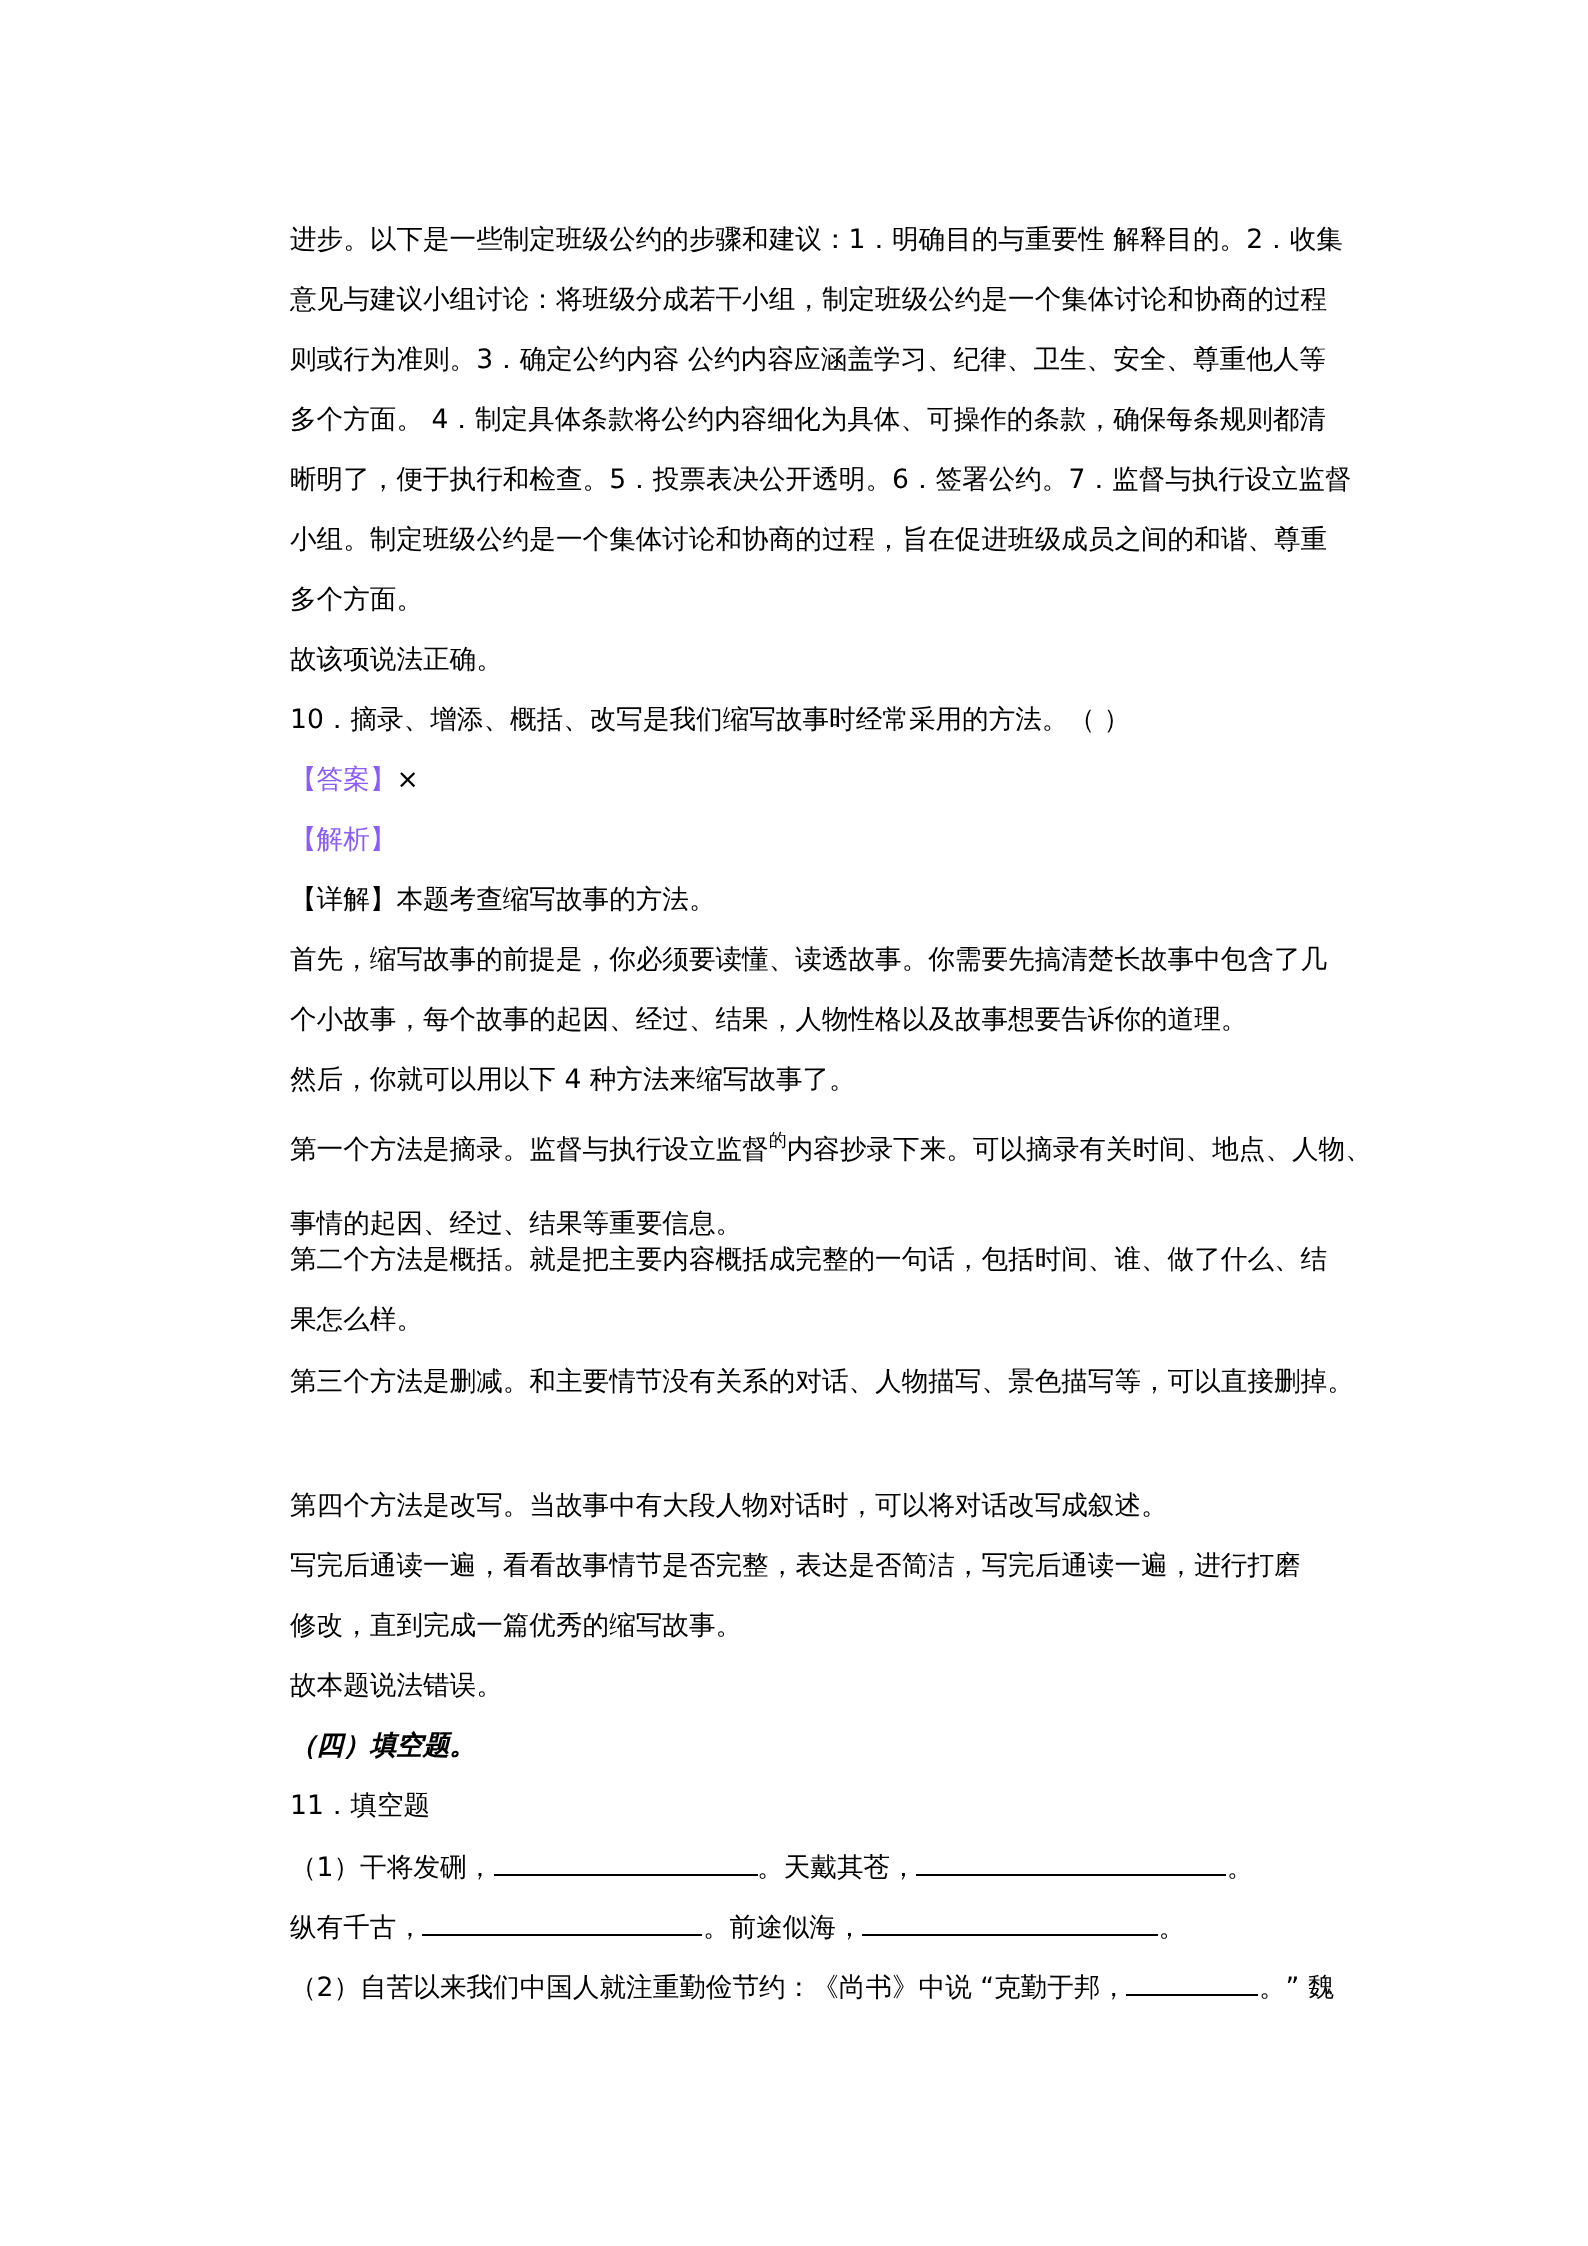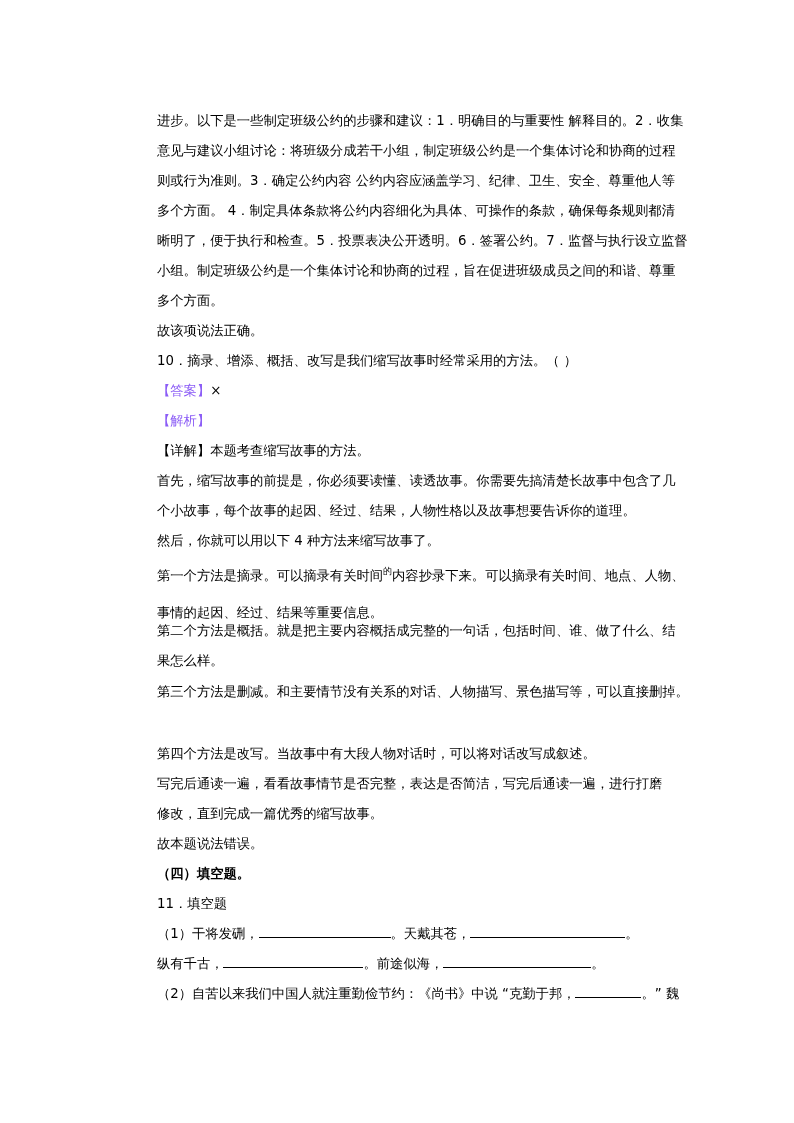--- a/index.html
+++ b/index.html
@@ -1,21 +1,21 @@
 <!DOCTYPE html>
 <html><head>
 <meta charset="utf-8">
 <style>
   html, body { margin: 0; padding: 0; background: #ffffff; }
   body { width: 794px; height: 1123px; position: relative; overflow: hidden;
          font-family: "DejaVu Sans", "Liberation Sans", sans-serif; color: #000; }
   .page { position: absolute; left: 145px; top: 112px; width: 520px; font-size: 13.3px; }
-  .line { position: absolute; left: 0; white-space: nowrap; line-height: 18px; height: 18px; margin-left: 12px; }
+  .line { position: absolute; left: 0; white-space: nowrap; line-height: 18px; height: 18px; }
   .blue { color: #8b5cf6; }
-  .bold { font-weight: bold; }
+  .bold { font-weight: bold; font-style: italic; }
   .blank { display: inline-block; border-bottom: 1px solid #000; height: 12px; vertical-align: baseline; }
   .sup { font-size: 9px; vertical-align: 6px; }
 </style>
 </head>
 <body>
 
 <div class="page">
   <div class="line" style="top:0px">进步。以下是一些制定班级公约的步骤和建议：1．明确目的与重要性 解释目的。2．收集</div>
   <div class="line" style="top:30px">意见与建议小组讨论：将班级分成若干小组，制定班级公约是一个集体讨论和协商的过程</div>
   <div class="line" style="top:60px">则或行为准则。3．确定公约内容 公约内容应涵盖学习、纪律、卫生、安全、尊重他人等</div>
@@ -30,21 +30,21 @@
     <span class="blue">【答案】</span><span>×</span>
   </div>
   <div class="line blue" style="top:300px">【解析】</div>
   <div class="line" style="top:330px">
     <span>【详解】</span><span>本题考查缩写故事的方法。</span>
   </div>
   <div class="line" style="top:360px">首先，缩写故事的前提是，你必须要读懂、读透故事。你需要先搞清楚长故事中包含了几</div>
   <div class="line" style="top:390px">个小故事，每个故事的起因、经过、结果，人物性格以及故事想要告诉你的道理。</div>
   <div class="line" style="top:420px">然后，你就可以用以下 4 种方法来缩写故事了。</div>
   <div class="line" style="top:450px">
-    <span>第一个方法是摘录。可以摘录有关时间</span><span class="sup">的</span><span>内容抄录下来。可以摘录有关时间、地点、人物、</span>
+    <span>第一个方法是摘录。监督与执行设立监督</span><span class="sup">的</span><span>内容抄录下来。可以摘录有关时间、地点、人物、</span>
   </div>
   <div class="line" style="top:492px">事情的起因、经过、结果等重要信息。</div>
   <div class="line" style="top:510px">第二个方法是概括。就是把主要内容概括成完整的一句话，包括时间、谁、做了什么、结</div>
   <div class="line" style="top:540px">果怎么样。</div>
   <div class="line" style="top:571px">第三个方法是删减。和主要情节没有关系的对话、人物描写、景色描写等，可以直接删掉。</div>
   <div class="line" style="top:633px">第四个方法是改写。当故事中有大段人物对话时，可以将对话改写成叙述。</div>
   <div class="line" style="top:663px">写完后通读一遍，看看故事情节是否完整，表达是否简洁，写完后通读一遍，进行打磨</div>
   <div class="line" style="top:693px">修改，直到完成一篇优秀的缩写故事。</div>
   <div class="line" style="top:723px">故本题说法错误。</div>
 

